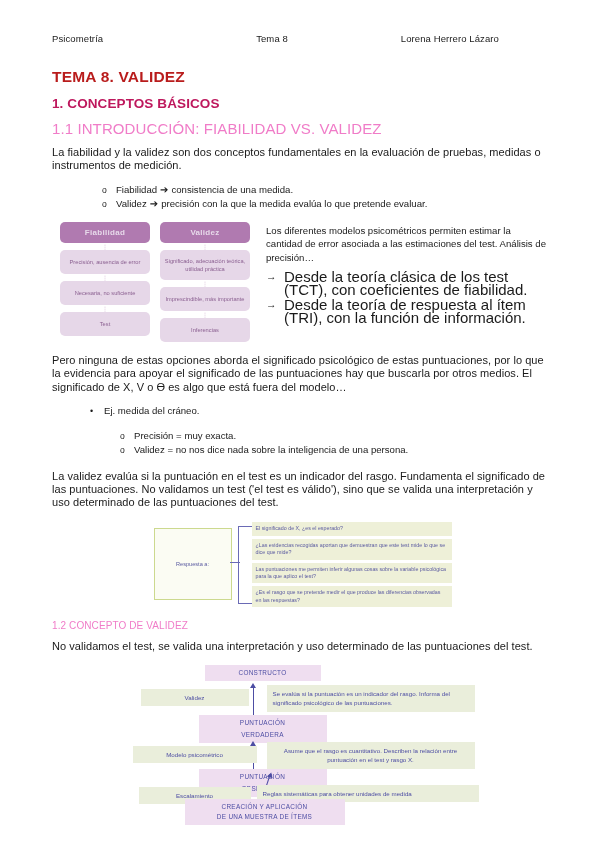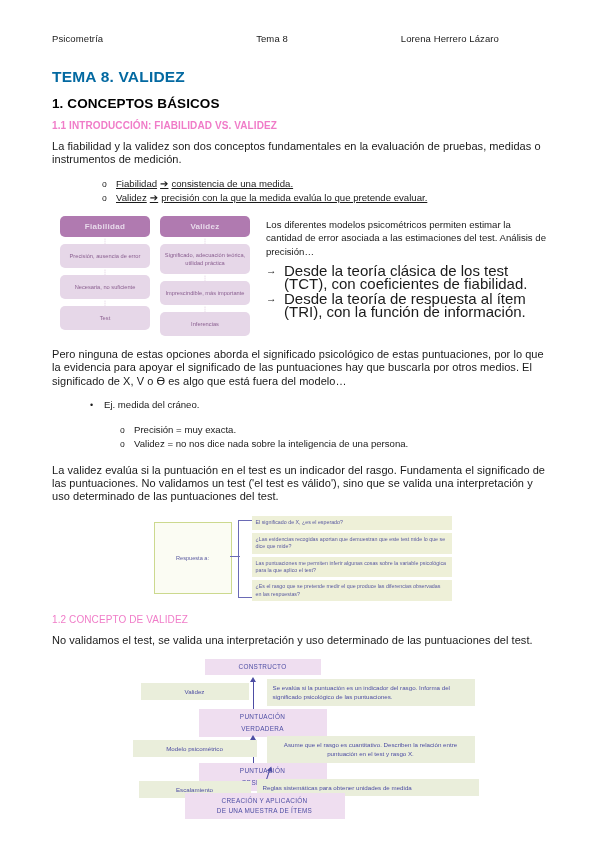--- a/index.html
+++ b/index.html
@@ -40,34 +40,34 @@
   
   .content {
     position: absolute;
     top: 68px;
     left: 52px;
     width: 497px;
   }
   h1.title {
     font-size: 15.5px;
     font-weight: bold;
-    color: #0369a1;
+    color: #b91c1c;
     margin: 0 0 10px 0;
     letter-spacing: .2px;
   }
   h2.sec {
     font-size: 13.5px;
     font-weight: bold;
-    color: #000000;
+    color: #be185d;
     margin: 0 0 9px 0;
     letter-spacing: .1px;
   }
   h3.subsec {
-    font-size: 10px;
-    font-weight: bold;
+    font-size: 15px;
+    font-weight: normal;
     color: #f07cc8;
     margin: 0 0 9px 0;
     letter-spacing: .1px;
   }
   h3.subsec2 {
     font-size: 10px;
     font-weight: normal;
     color: #f07cc8;
     margin: 0 0 9px 0;
     letter-spacing: .1px;
@@ -85,21 +85,21 @@
     list-style: none;
     margin: 0 0 10px 0;
     padding: 0;
   }
   ul.lvl1 > li, ul.lvl2 > li {
     font-size: 9.6px;
     line-height: 14.5px;
     position: relative;
     padding-left: 14px;
   }
-  ul.lvl1.circ { margin-left: 50px; text-decoration: underline; }
+  ul.lvl1.circ { margin-left: 50px; }
   ul.lvl1.circ > li::before {
     content: "o";
     position: absolute;
     left: 0;
     font-size: 8.6px;
   }
   ul.bulleted { margin-left: 38px; }
   ul.bulleted > li::before {
     content: "\2022";
     position: absolute;

